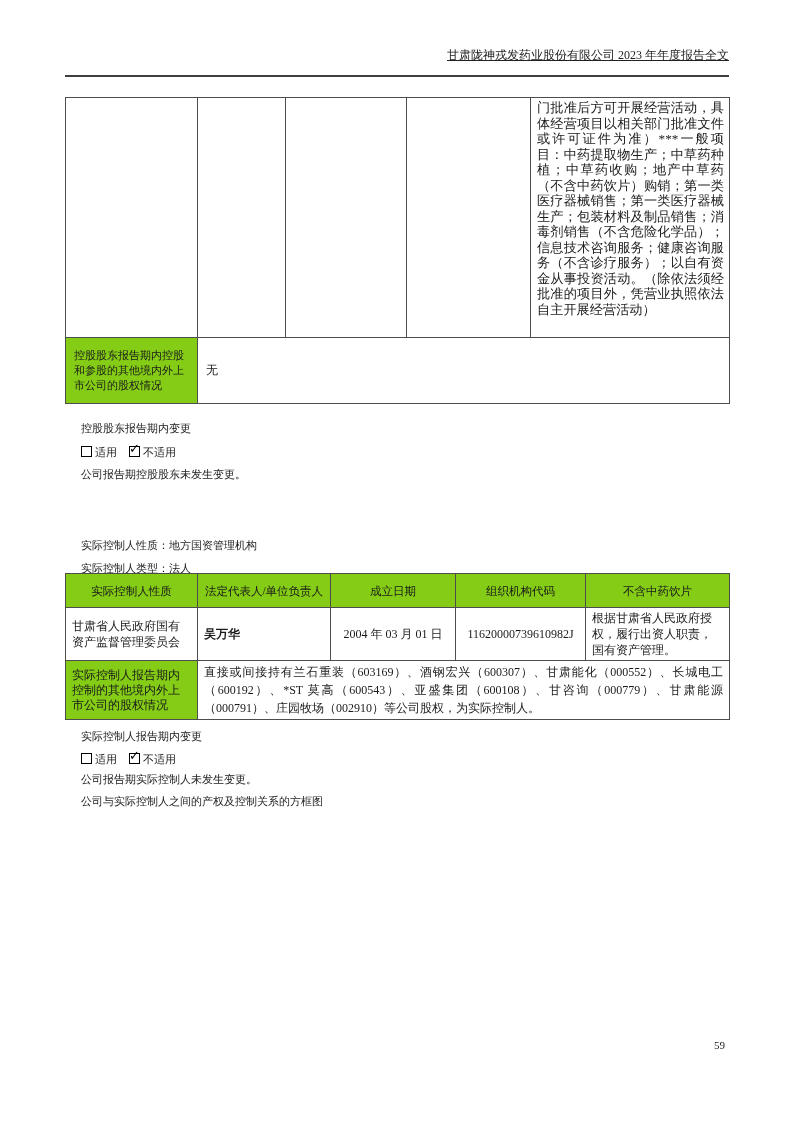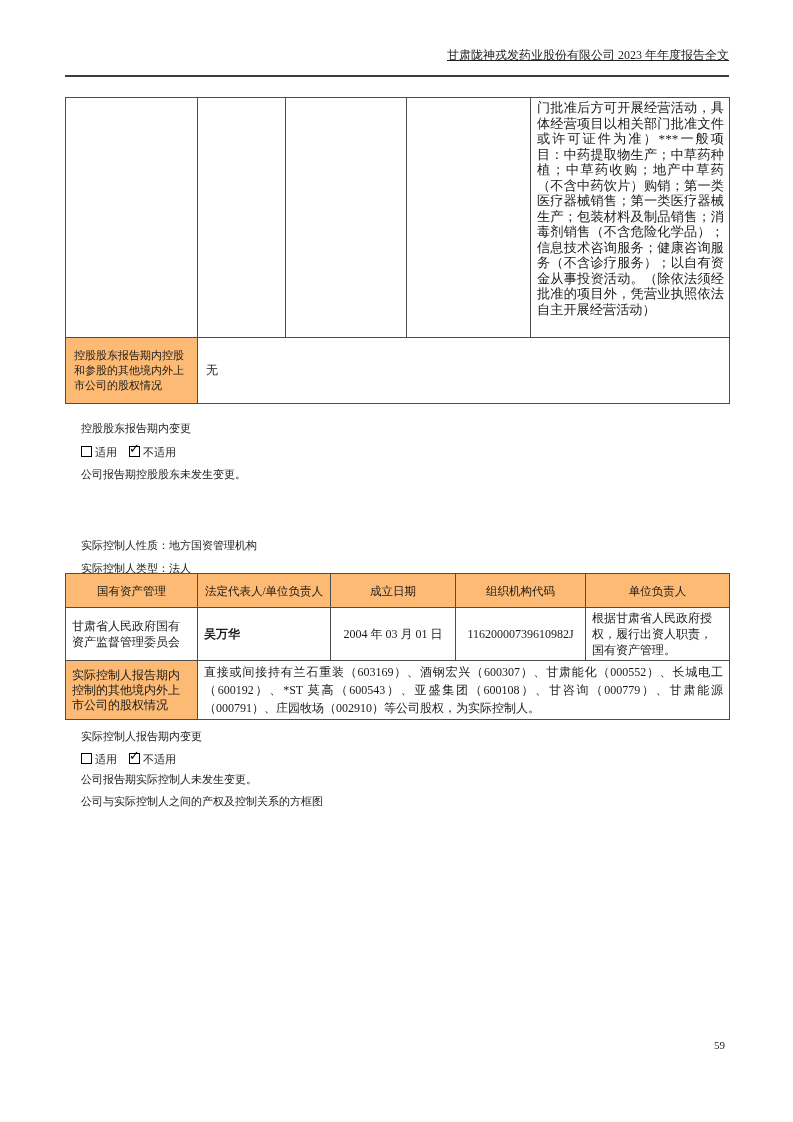--- a/index.html
+++ b/index.html
@@ -20,21 +20,21 @@
     border-bottom:2px solid #3d3d3d;
     text-decoration:underline;
   }
 
   
   .tbl {
     position:absolute; left:65px; width:664px;
     border-collapse:collapse; table-layout:fixed;
   }
   .tbl td, .tbl th { border:1px solid #4d4d4d; overflow:hidden; }
-  .gray { background:#fdba74; }
+  .gray { background:#84cc16; }
 
   .tbl1 { top:97px; }
   .row-scope { height:240px; }
   .tbl1 .scope {
     font-size:13.2px; line-height:15.5px;
     vertical-align:top; text-align:justify;
     padding:2px 5px 2px 6px;
   }
   .row-other { height:66px; }
   .glabel {
@@ -140,25 +140,25 @@
   <table class="tbl tbl2">
     <colgroup>
       <col style="width:132px">
         <col style="width:133px">
         <col style="width:125px">
         <col style="width:130px">
         <col style="width:144px">
     </colgroup>
     <tbody>
         <tr class="hrow">
-      <th class="gray">国有资产管理</th>
+      <th class="gray">实际控制人性质</th>
       <th class="gray">法定代表人/单位负责人</th>
       <th class="gray">成立日期</th>
       <th class="gray">组织机构代码</th>
-      <th class="gray">单位负责人</th>
+      <th class="gray">不含中药饮片</th>
     </tr>
     <tr class="drow">
       <td class="td-name">甘肃省人民政府国有资产监督管理委员会</td>
       <td class="td-left">吴万华</td>
       <td class="td-center">2004 年 03 月 01 日</td>
       <td class="td-center">11620000739610982J</td>
       <td class="td-biz">根据甘肃省人民政府授权，履行出资人职责，国有资产管理。</td>
     </tr>
     <tr class="row-holdings">
       <td class="glabel gray">实际控制人报告期内控制的其他境内外上市公司的股权情况</td>

